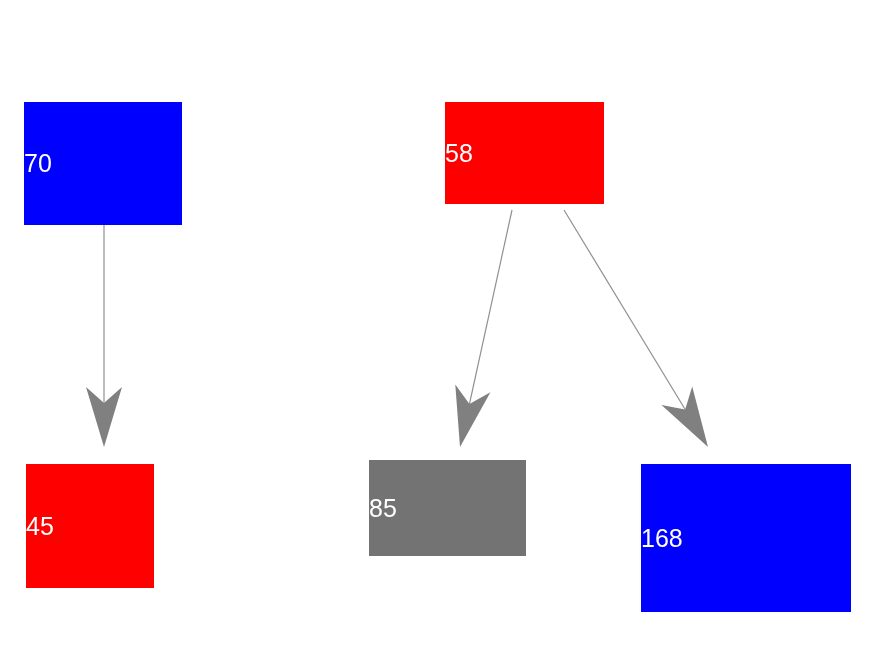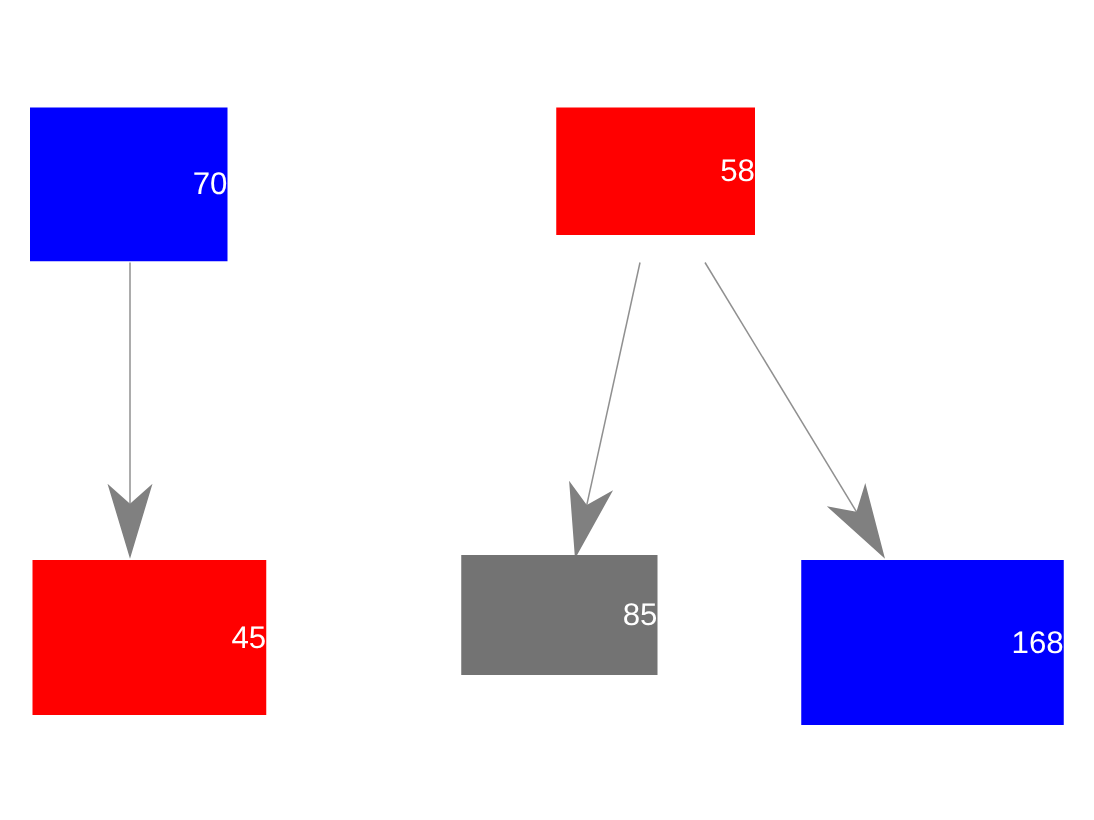--- a/index.html
+++ b/index.html
@@ -22,29 +22,30 @@
     position: absolute;
     left: 0;
     top: 0;
     width: 875px;
     height: 656px;
   }
   .node {
     position: absolute;
     display: flex;
     align-items: center;
-    justify-content: flex-end;
+    justify-content: flex-start;
     box-sizing: border-box;
     color: #ffffff;
     font-family: "Liberation Sans", sans-serif;
     font-size: 25px;
     font-weight: normal;
     line-height: 1;
     letter-spacing: 0px;
     user-select: none;
+    margin-top: 16px;
   }
   .node-label {
     display: block;
     text-align: center;
     color: #ffffff;
   }
 </style>
 </head>
 <body>
 
@@ -58,29 +59,29 @@
         <polygon points="460,447 455.2769065964246,384.53647153177224 469.4297013153408,404.02232285123523 490.44046062723214,392.2516816988692" fill="#808080"></polygon>
         <line x1="564" y1="210" x2="689.3066255874434" y2="416.2338212793338" stroke="#909090" stroke-width="1.2"></line>
         <polygon points="708,447 661.4612866187391,405.0697226718347 685.152542384653,409.39689267474137 692.2274653394053,386.3763482592781" fill="#808080"></polygon>
       </g>
   </svg>
 
   <div class="node" style="left: 24px; top: 86px; width: 158px; height: 123px; background: rgb(0, 0, 255); color: rgb(255, 255, 255);">
     <span class="node-label">70</span>
   </div>
 
-  <div class="node" style="left: 26px; top: 448px; width: 187px; height: 124px; background: rgb(255, 0, 0); color: rgb(255, 255, 255);">
+  <div class="node" style="left: 26px; top: 448px; width: 128px; height: 124px; background: rgb(255, 0, 0); color: rgb(255, 255, 255);">
     <span class="node-label">45</span>
   </div>
 
   <div class="node" style="left: 445px; top: 86px; width: 159px; height: 102px; background: rgb(255, 0, 0); color: rgb(255, 255, 255);">
     <span class="node-label">58</span>
   </div>
 
   <div class="node" style="left: 369px; top: 444px; width: 157px; height: 96px; background: #737373; color: rgb(255, 255, 255);">
     <span class="node-label">85</span>
   </div>
 
-  <div class="node" style="left: 641px; top: 448px; width: 210px; height: 132px; background: rgb(0, 0, 255); color: rgb(255, 255, 255);">
+  <div class="node" style="left: 641px; top: 448px; width: 210px; height: 148px; background: rgb(0, 0, 255); color: rgb(255, 255, 255);">
     <span class="node-label">168</span>
   </div>
 
 </div>
 
 </body></html>

